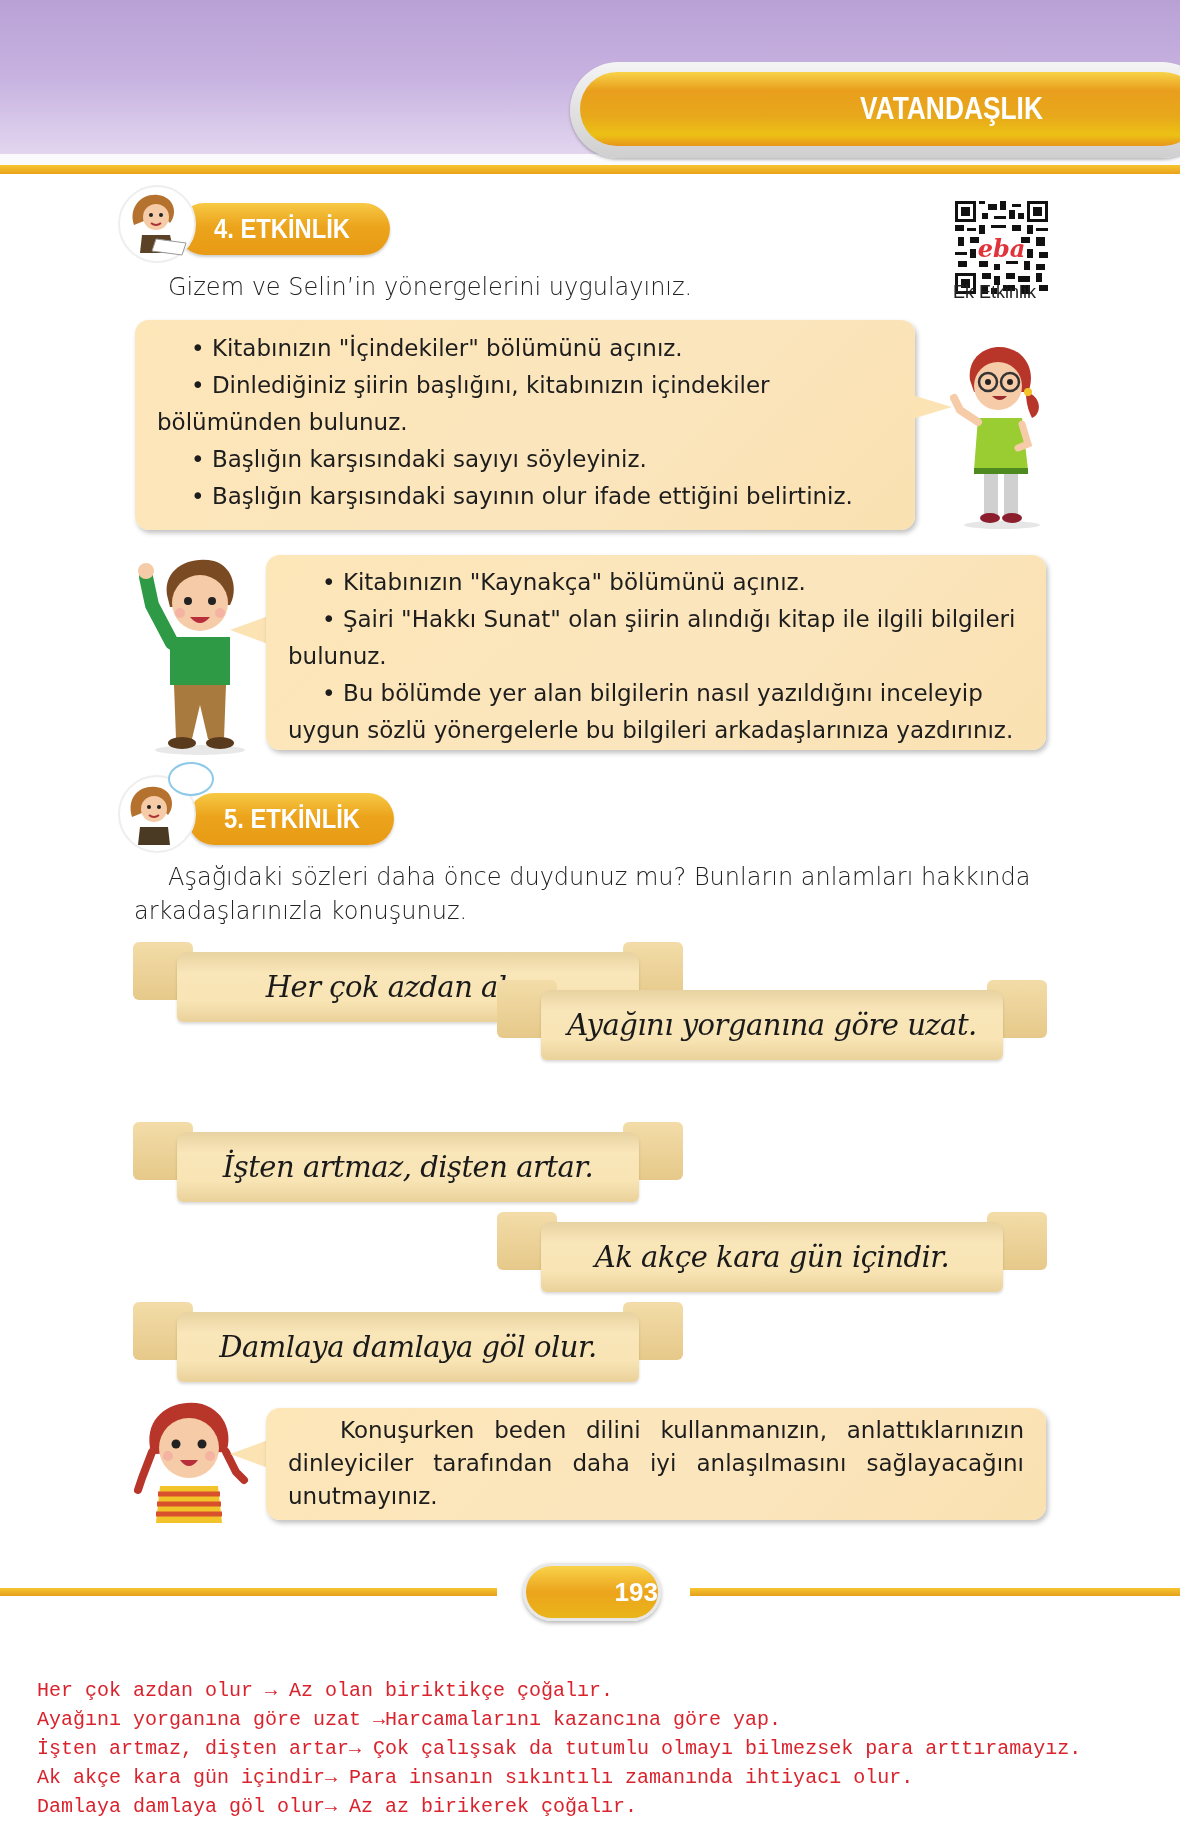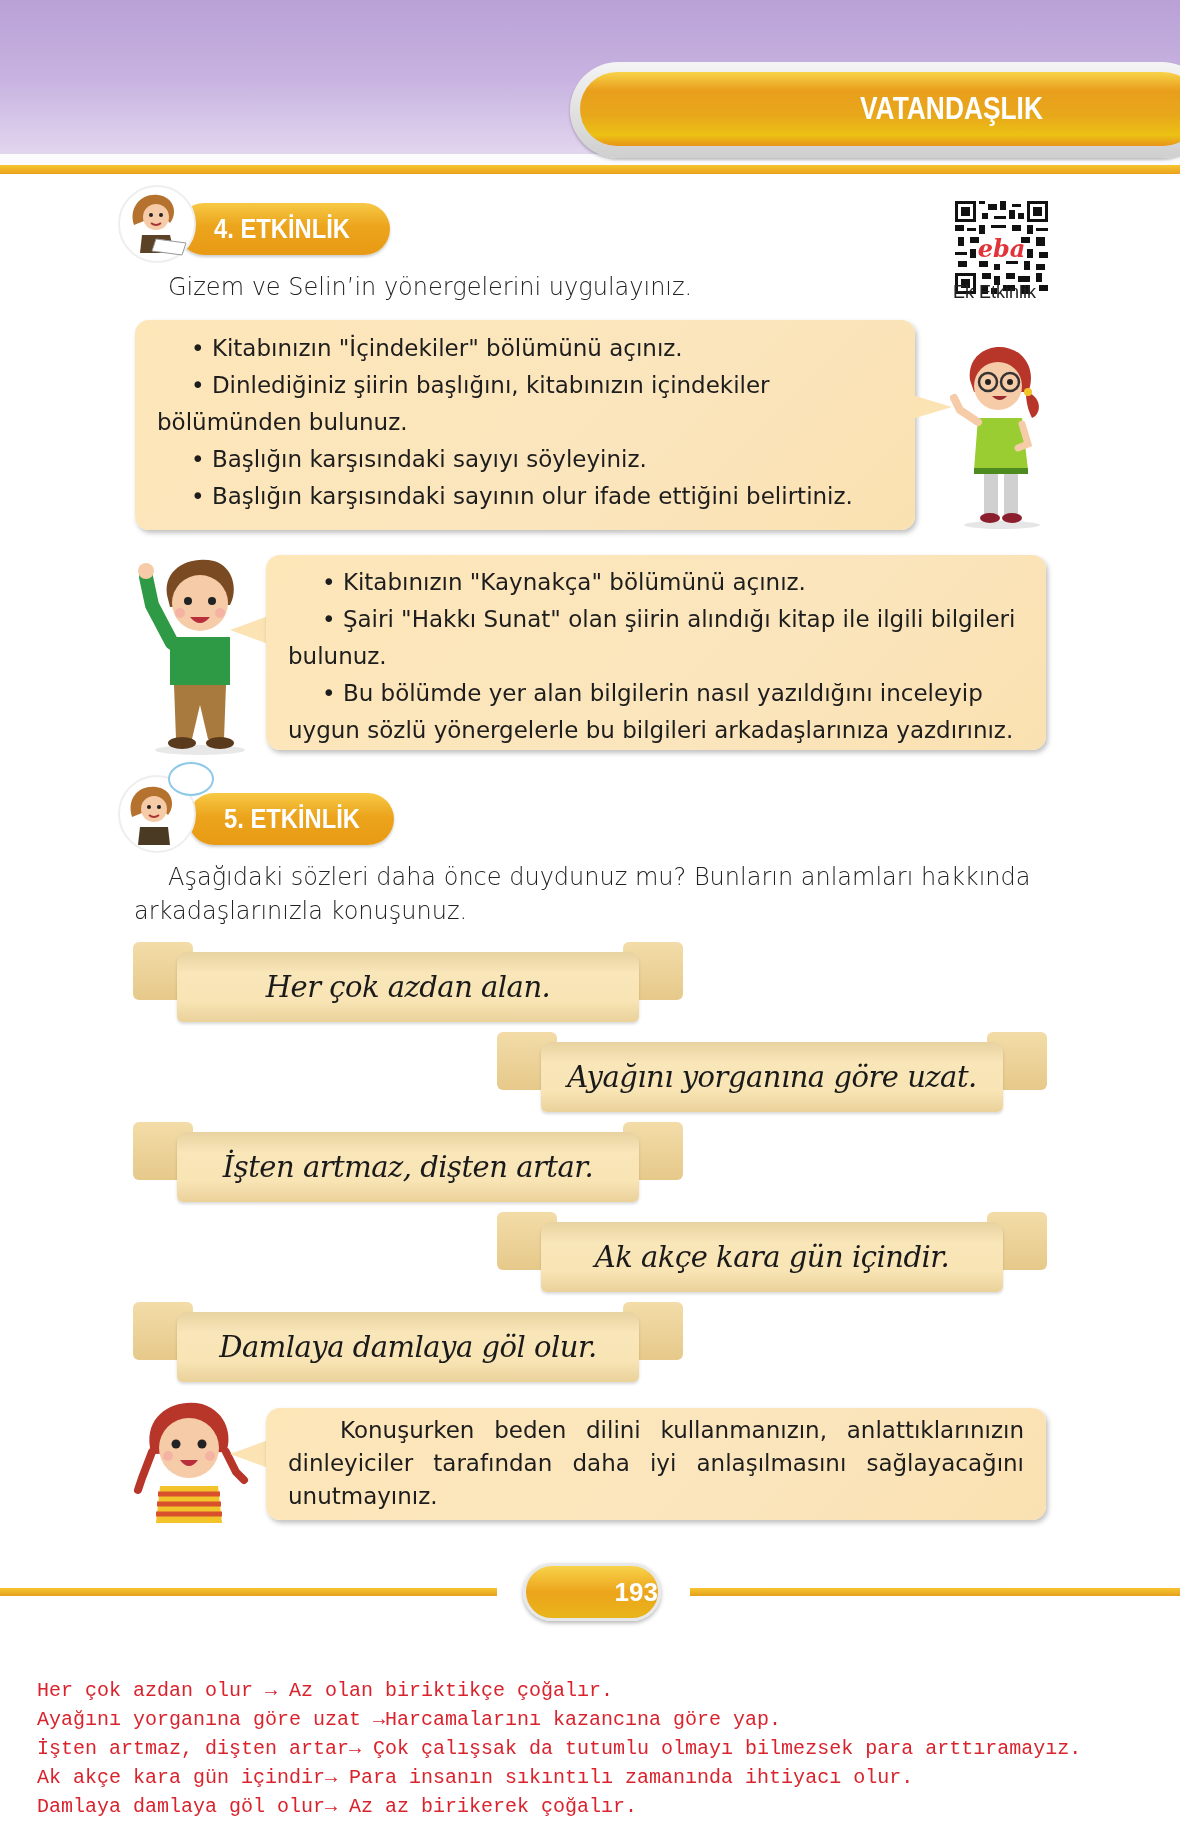--- a/index.html
+++ b/index.html
@@ -280,21 +280,21 @@
 
 <div class="intro" style="left:134px; top:860px; width:920px; text-indent:34px;">Aşağıdaki sözleri daha önce duydunuz mu? Bunların anlamları hakkında arkadaşlarınızla konuşunuz.</div>
 
 <div class="banner" style="left:133px; top:942px;">
   <div class="flap-l"></div>
     <div class="flap-r"></div>
   <div class="ribbon">
       <span class="saying">Her çok azdan alan.</span>
     </div>
 </div>
-<div class="banner" style="left:497px; top:1032px;">
+<div class="banner" style="left:497px; top:980px;">
   <div class="flap-l"></div>
     <div class="flap-r"></div>
   <div class="ribbon">
       <span class="saying">Ayağını yorganına göre uzat.</span>
     </div>
 </div>
 <div class="banner" style="left:133px; top:1122px;">
   <div class="flap-l"></div>
     <div class="flap-r"></div>
   <div class="ribbon">

